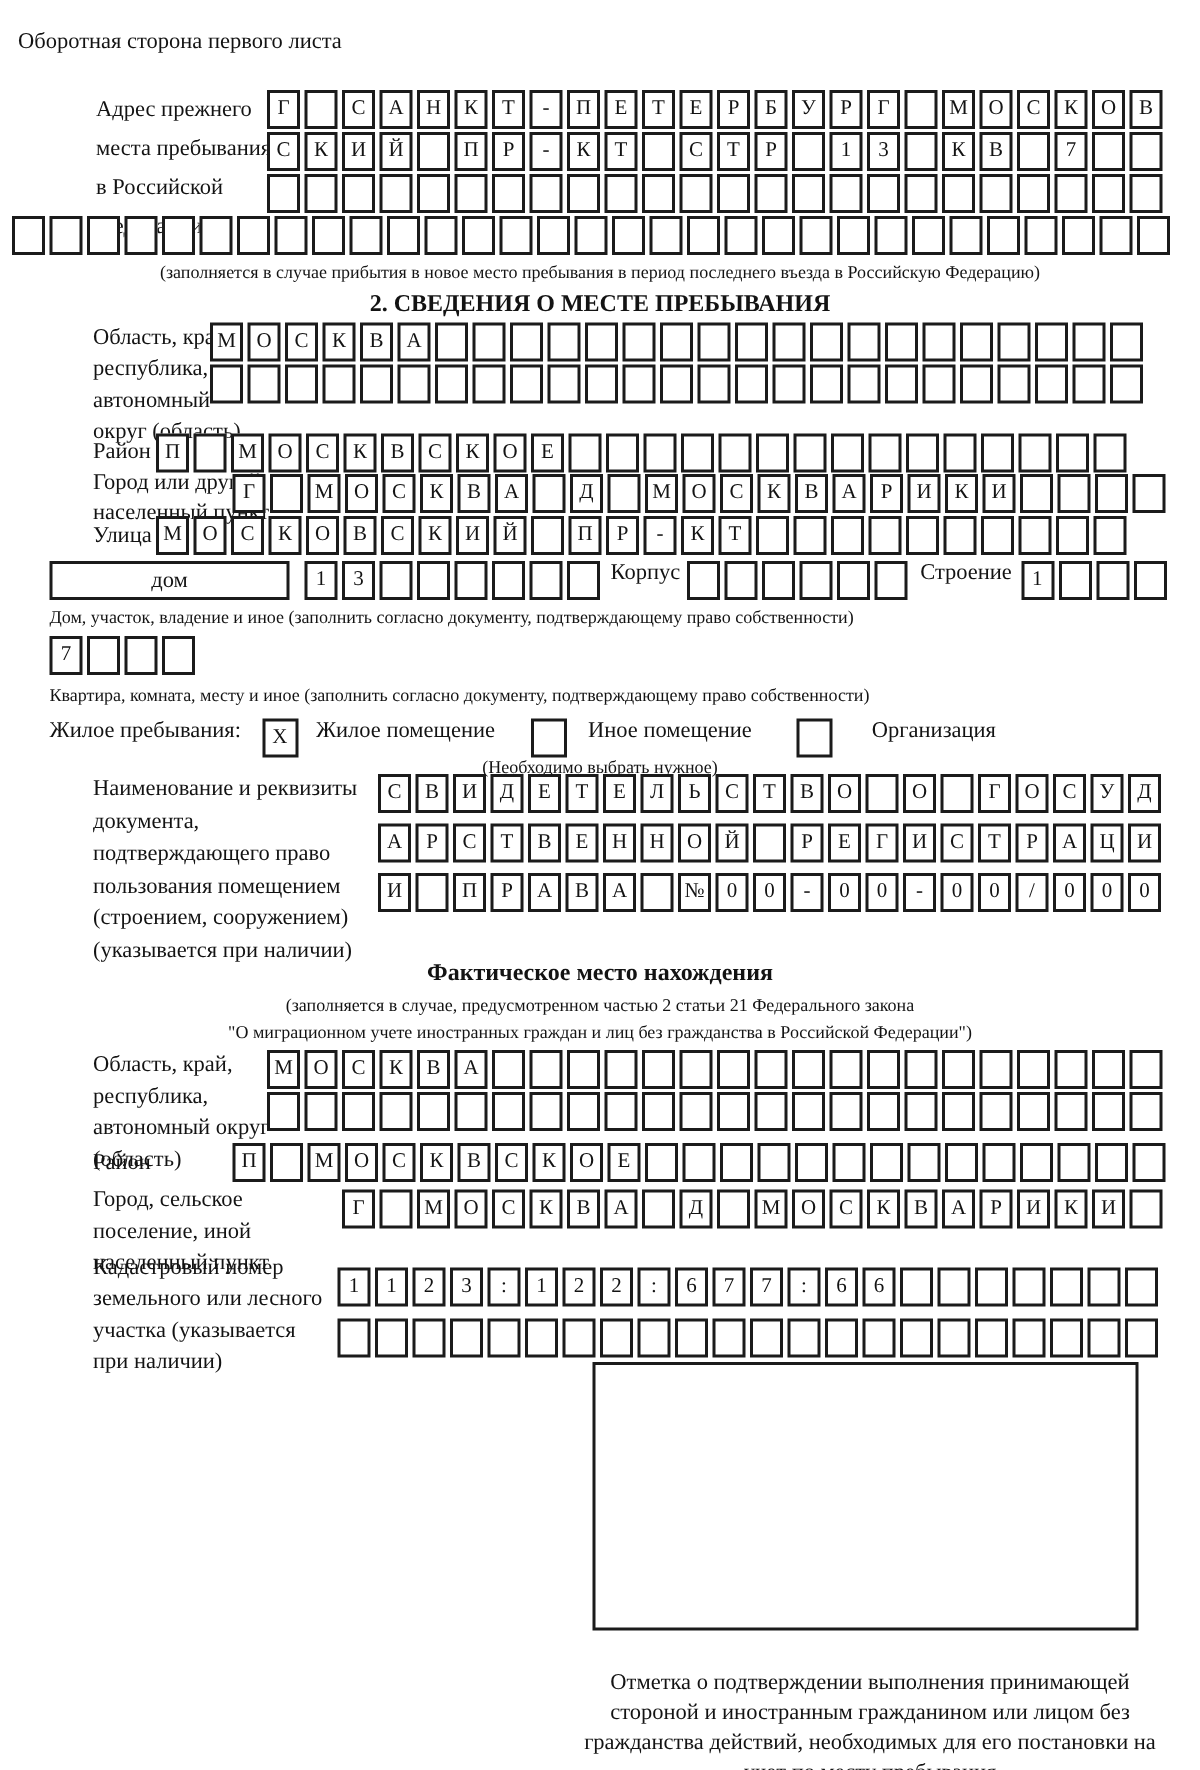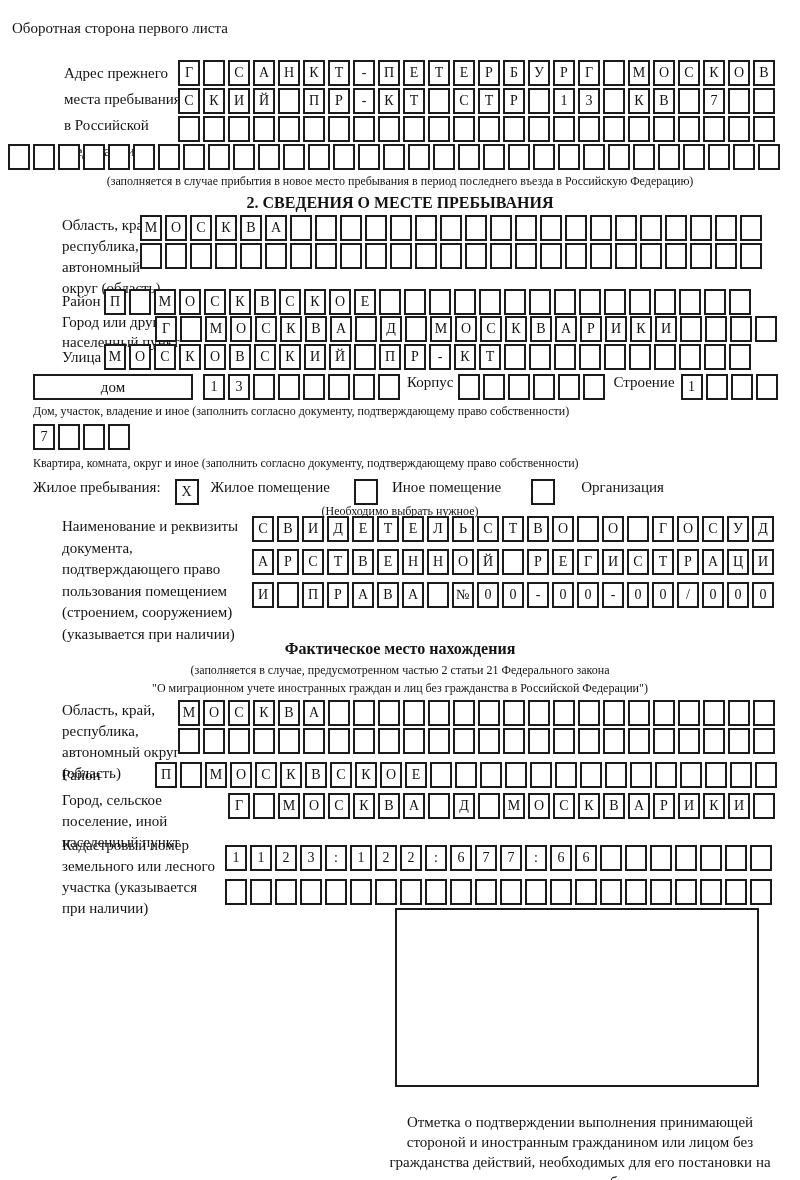--- a/index.html
+++ b/index.html
@@ -329,21 +329,21 @@
 <div class="abs caption" style="top:404px;left:33px;">Дом, участок, владение и иное (заполнить согласно документу, подтверждающему право собственности)</div>
 
 <div class="abs inline-row" style="top:424px;left:33px;">
   <div class="cells">
       <span class="cell">7</span>
       <span class="cell"></span>
       <span class="cell"></span>
       <span class="cell"></span>
     </div>
 </div>
-<div class="abs caption" style="top:456px;left:33px;">Квартира, комната, округ и иное (заполнить согласно документу, подтверждающему право собственности)</div>
+<div class="abs caption" style="top:456px;left:33px;">Квартира, комната, месту и иное (заполнить согласно документу, подтверждающему право собственности)</div>
 
 <div class="abs inline-row" style="top:479px;left:33px;">
   <span>Жилое пребывания:</span>
   <span class="chk" style="margin:0 12px 0 14px;">X</span>
   <span>Жилое помещение</span>
   <span class="chk" style="margin:0 14px 0 24px;"></span>
   <span>Иное помещение</span>
   <span class="chk" style="margin:0 26px 0 30px;"></span>
   <span>Организация</span>
 </div>

